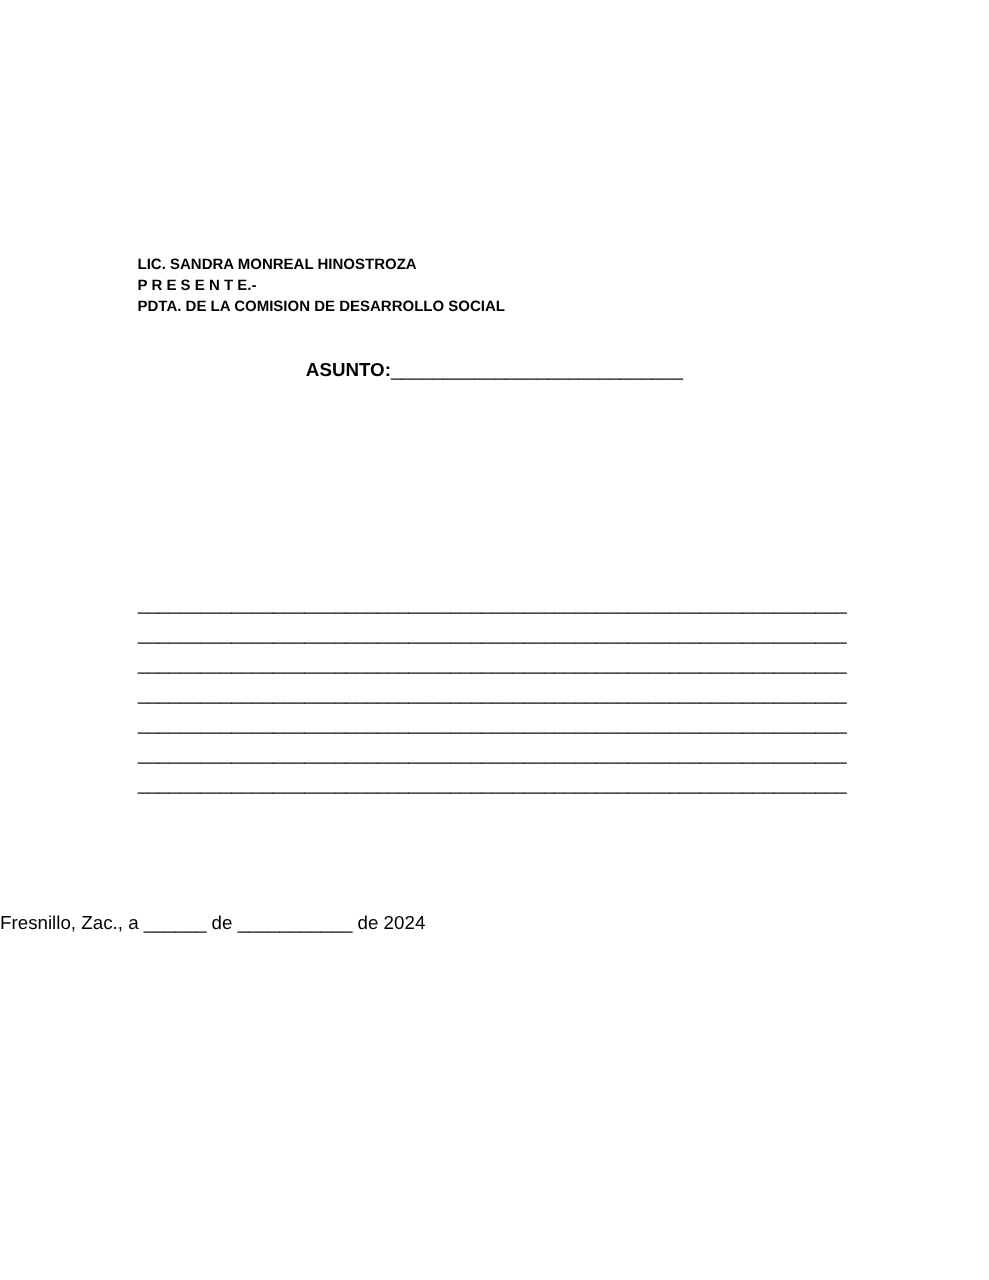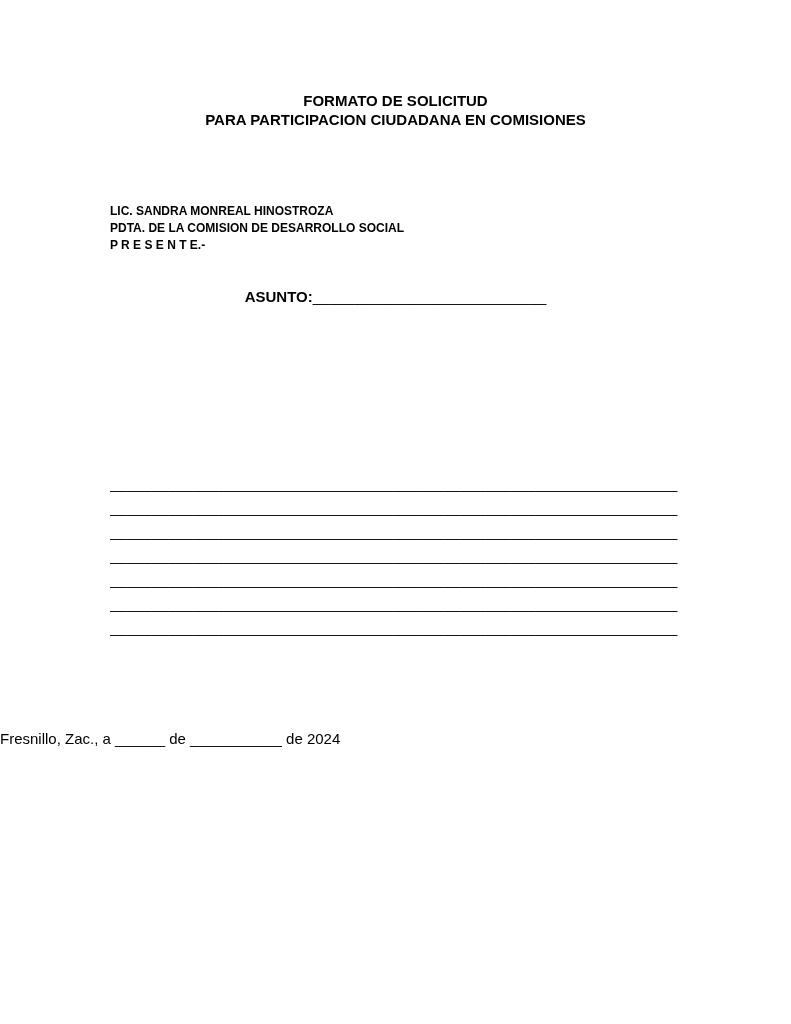--- a/index.html
+++ b/index.html
@@ -98,29 +98,25 @@
   .sig-caption {
     line-height: 20px;
     font-size: 14.5px;
   }
 </style>
 </head>
 <body>
 
 <div class="page">
 
-  <div class="title">
-    <div>FORMATO DE SOLICITUD</div>
-    <div>PARA PARTICIPACION CIUDADANA EN COMISIONES</div>
-  </div>
 
   <div class="recipient">
     <div>LIC. SANDRA MONREAL HINOSTROZA</div>
+    <div>P R E S E N T E.-</div>
     <div>PDTA. DE LA COMISION DE DESARROLLO SOCIAL</div>
-    <div>P R E S E N T E.-</div>
   </div>
 
   <div class="subject"><span class="b">ASUNTO:</span><span>____________________________</span></div>
 
   <div class="body-par">
   </div>
 
   <div class="rules">
     <div class="rule">____________________________________________________________________</div>
     <div class="rule">____________________________________________________________________</div>

